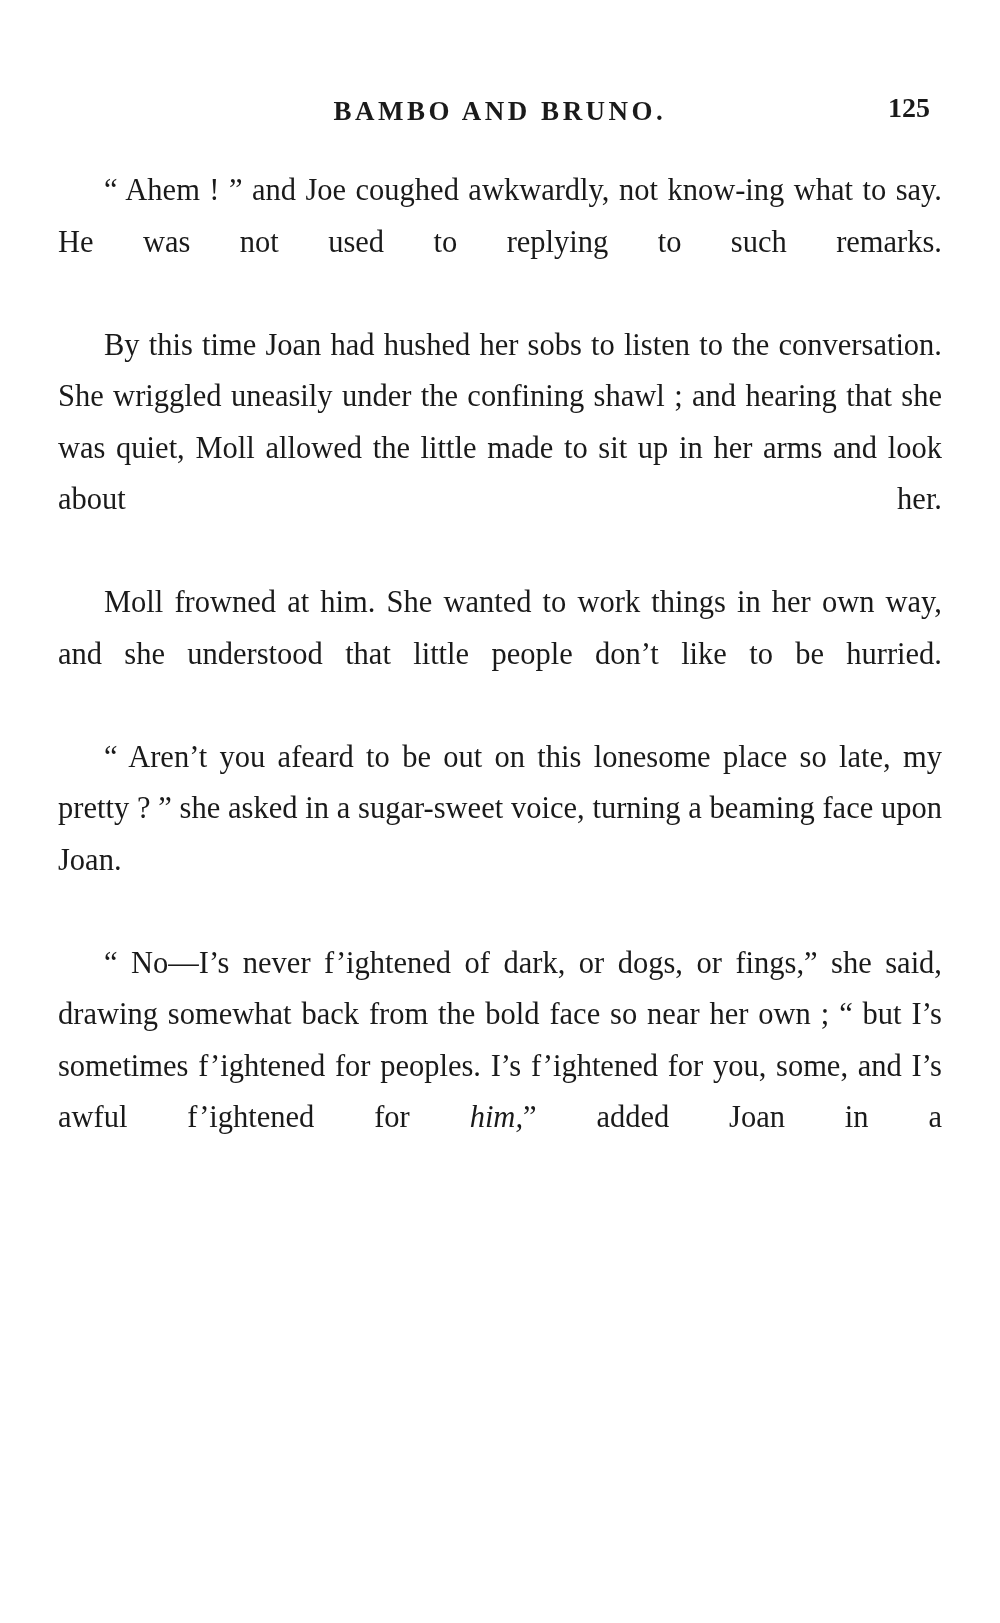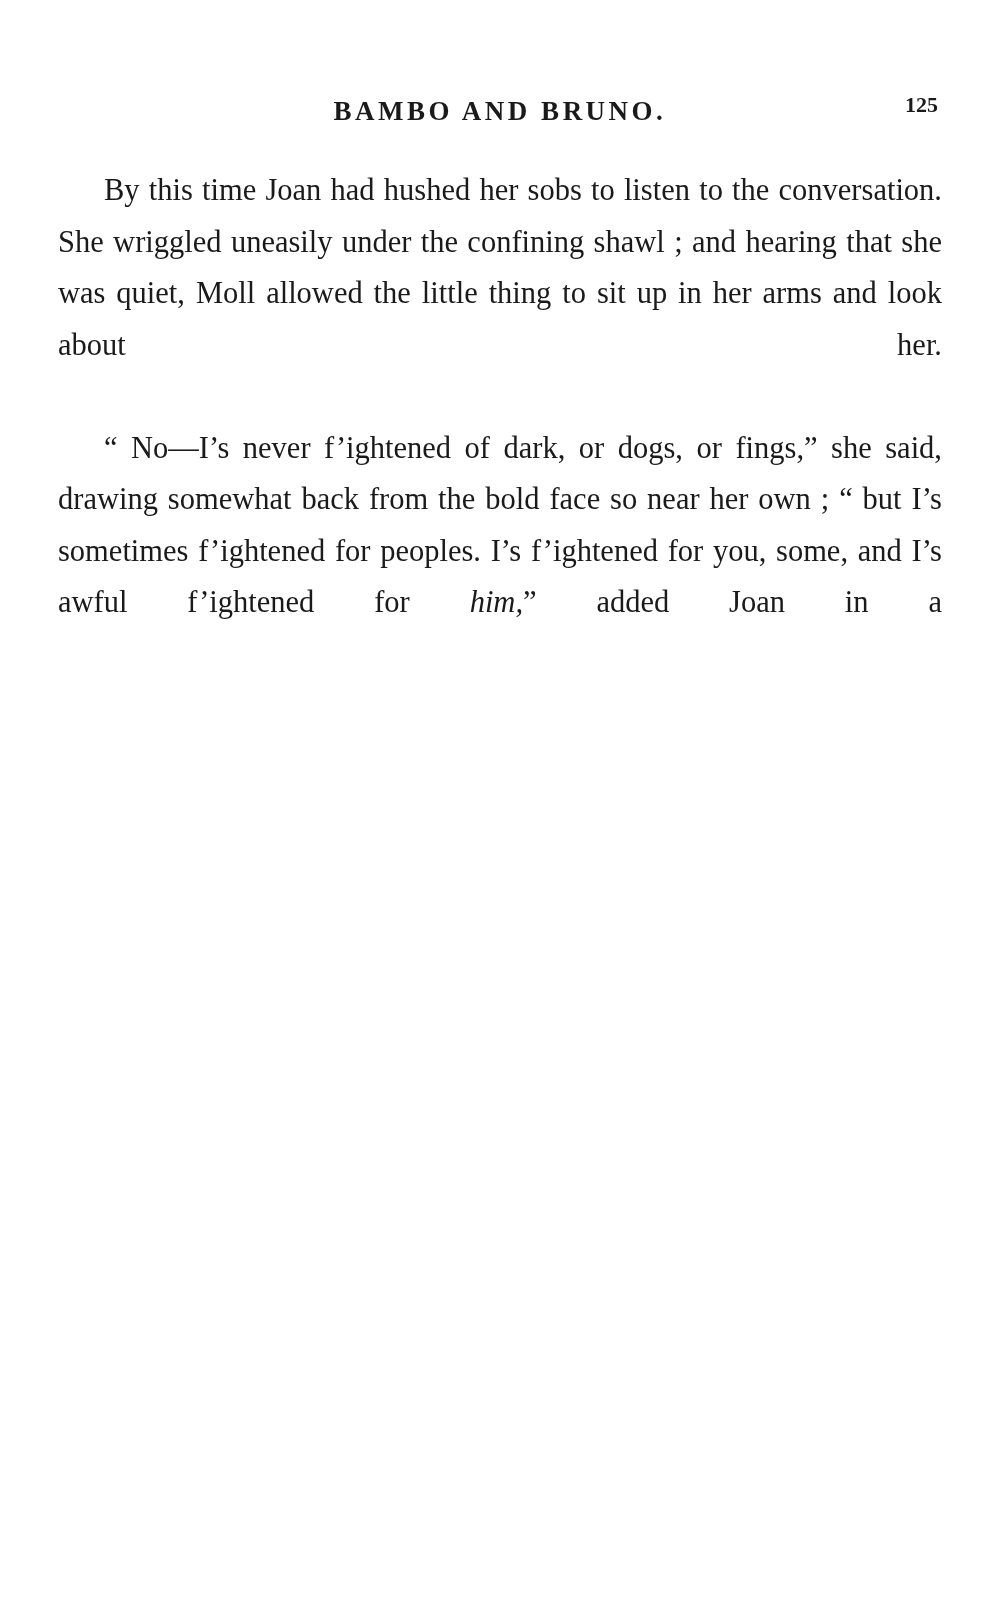--- a/index.html
+++ b/index.html
@@ -34,23 +34,23 @@
   .running-title {
     font-family: "Liberation Serif", serif;
     font-size: 27px;
     font-weight: bold;
     letter-spacing: 3.5px;
     text-transform: uppercase;
     white-space: nowrap;
   }
   .folio {
     position: absolute;
-    right: 4px;
+    right: 12px;
     top: -4px;
-    font-size: 22px;
+    font-size: 28px;
     font-weight: bold;
     font-family: "Liberation Serif", serif;
     letter-spacing: 0px;
     margin-left: 31px;
   }
   .body-text {
     position: absolute;
     top: 165px;
     left: 58px;
     width: 884px;
@@ -86,23 +86,26 @@
 <div class="page">
 
   <div class="header">
     <span class="running-title">BAMBO AND BRUNO.</span>
     <span class="folio">125</span>
   </div>
 
   <div class="body-text">
 
 
+    <p class="indent force-justify">“ Ahem ! ” and Joe coughed awkwardly, not know-ing what to say.   He was not used to replying to such remarks.</p>
 
-    <p class="indent force-justify">By this time Joan had hushed her sobs to listen to the conversation.   She wriggled uneasily under the confining shawl ; and hearing that she was quiet, Moll allowed the little thing to sit up in her arms and look about her.</p>
+    <p class="indent force-justify">By this time Joan had hushed her sobs to listen to the conversation.   She wriggled uneasily under the confining shawl ; and hearing that she was quiet, Moll allowed the little made to sit up in her arms and look about her.</p>
 
 
+    <p class="indent force-justify">Moll frowned at him.   She wanted to work things in her own way, and she understood that little people don’t like to be hurried.</p>
 
+    <p class="indent force-justify">“ Aren’t you afeard to be out on this lonesome place so late, my pretty ? ” she asked in a sugar-sweet voice, turning a beaming face upon Joan.</p>
 
     <p class="indent force-justify"><span>“ No—I’s never f’ightened of dark, or dogs, or fings,” she said, drawing somewhat back from the bold face so near her own ; “ but I’s sometimes f’ightened for peoples.   I’s f’ightened for you, some, and I’s awful f’ightened for </span><em>him,</em><span>” added Joan in a</span></p>
 
   </div>
 
 </div>
 
 </body></html>

